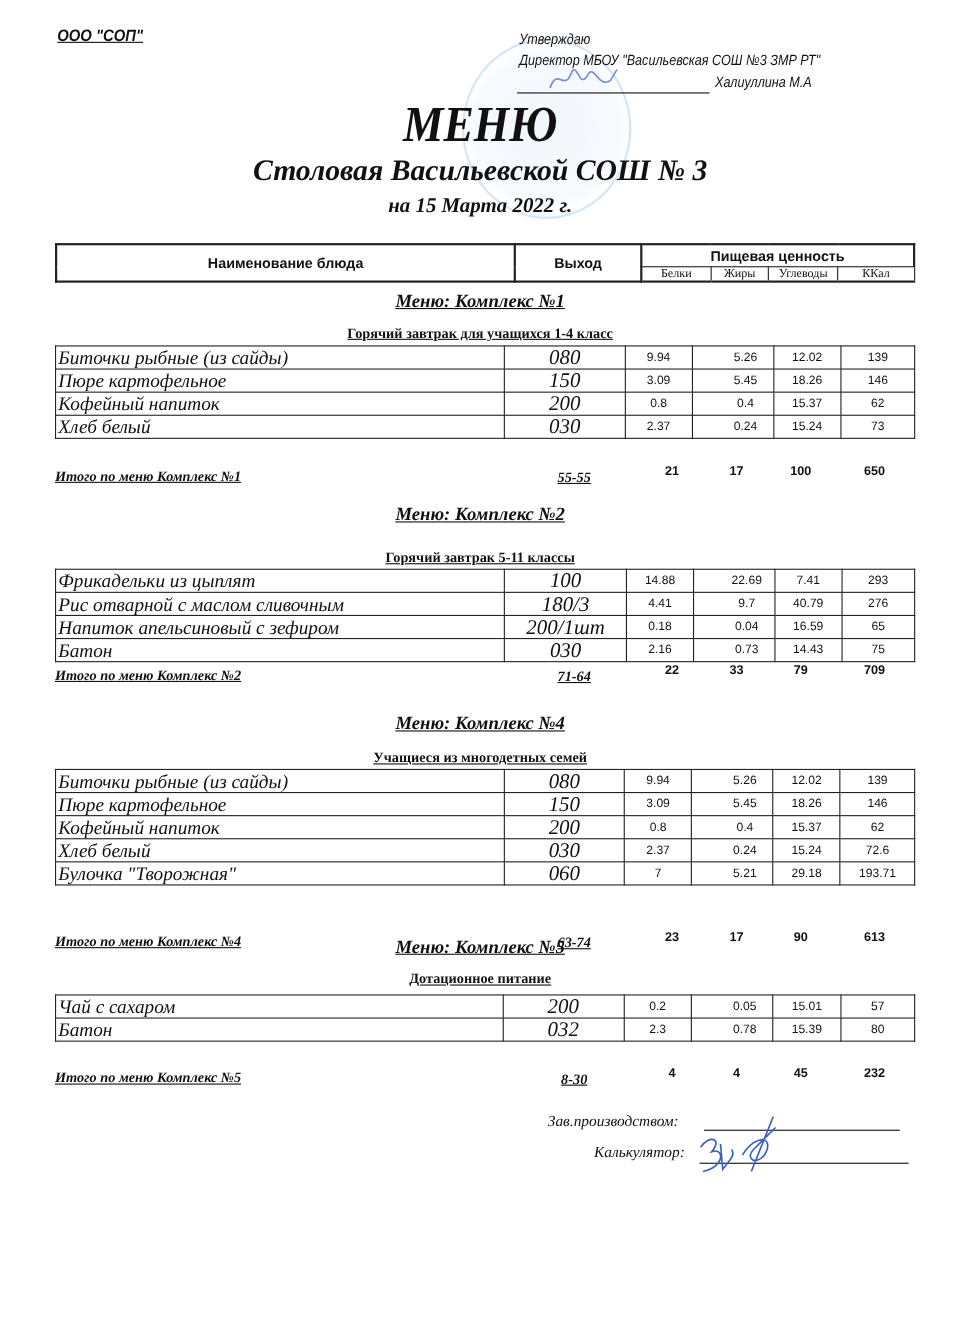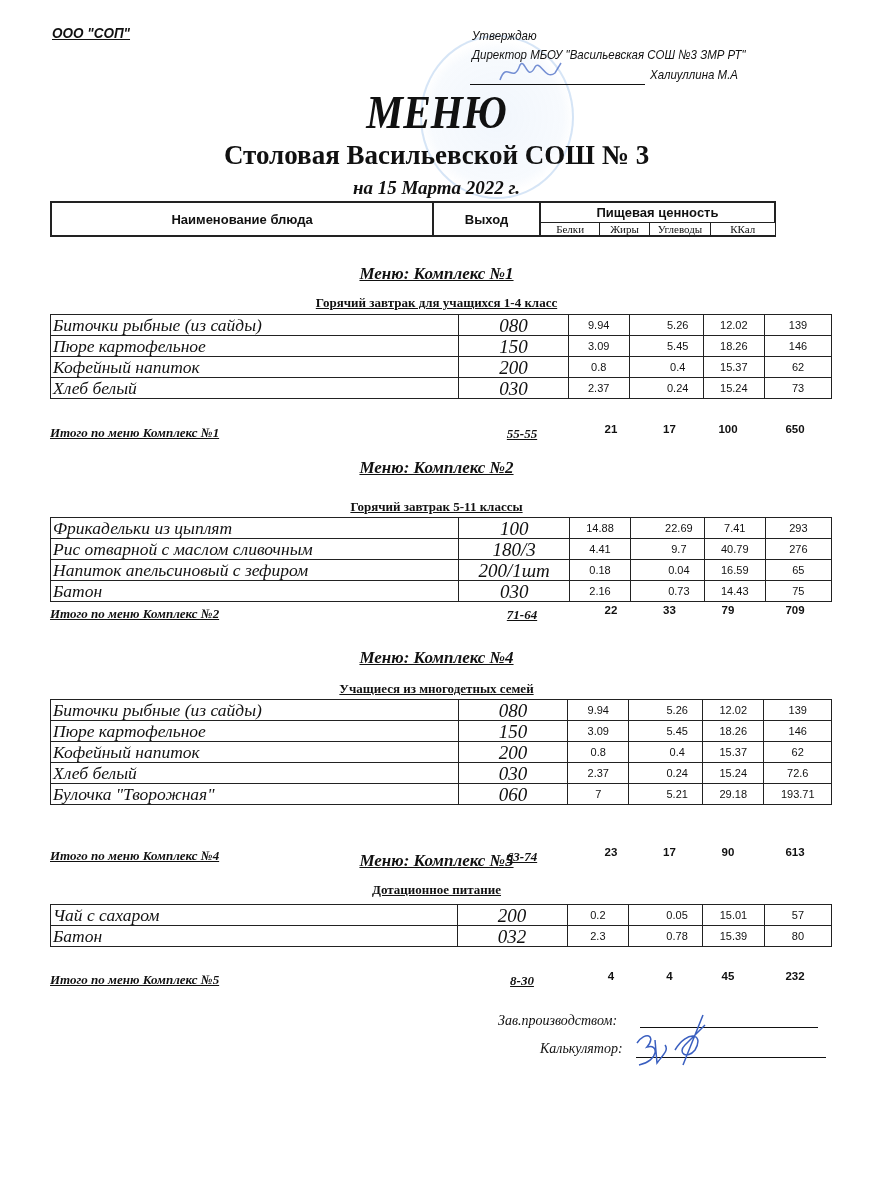--- a/index.html
+++ b/index.html
@@ -3,24 +3,24 @@
 <meta charset="utf-8">
 <style>
   html,body{margin:0;padding:0;background:#fff;}
   body{width:873px;height:1200px;position:relative;overflow:hidden;font-family:"Liberation Serif",serif;color:#111;}
   .abs{position:absolute;}
   .org{left:52px;top:24px;font-size:15px;font-style:italic;font-weight:bold;text-decoration:underline;font-family:"Liberation Sans",sans-serif;transform:scaleX(0.9);transform-origin:left;}
   .approve{left:472px;font-size:13.5px;font-style:italic;font-family:"Liberation Sans",sans-serif;transform:scaleX(0.85);transform-origin:left;white-space:nowrap;}
   .sigline{left:470px;top:84px;width:175px;border-top:1px solid #111;}
   .stamp{left:420px;top:35px;width:150px;height:160px;border-radius:50%;border:2px solid rgba(90,150,220,0.25);background:radial-gradient(circle, rgba(120,170,230,0.10) 0%, rgba(120,170,230,0.06) 60%, rgba(255,255,255,0) 70%);}
   .title{left:0;width:873px;text-align:center;top:86px;font-size:46px;font-style:italic;font-weight:bold;transform:scaleX(0.9);}
-  .subtitle{left:0;width:873px;text-align:center;top:140px;font-size:27px;font-weight:bold;}
+  .subtitle{left:0;width:873px;text-align:center;top:140px;font-size:27px;font-style:italic;font-weight:bold;}
   .date{left:0;width:873px;text-align:center;top:177px;font-size:19px;font-style:italic;font-weight:bold;}
   table{border-collapse:collapse;}
-  .hdr{left:50px;top:201px;width:726px;height:35px;}
+  .hdr{left:50px;top:221px;width:782px;height:35px;}
   .hdr td{border:2px solid #222;font-family:"Liberation Sans",sans-serif;font-weight:bold;font-size:13px;text-align:center;padding:0;}
   .hdr td.sub{font-weight:normal;font-size:11px;border-width:1px 1px 2px 1px;height:12px;font-family:"Liberation Serif",serif;}
   .sec-title{left:0;width:873px;text-align:center;font-size:17px;font-style:italic;font-weight:bold;}
   .sec-title span,.sec-sub span{text-decoration:underline;}
   .sec-sub{left:0;width:873px;text-align:center;font-size:13px;font-weight:bold;}
   .mt{left:50px;width:782px;}
   .mt td{border:1.5px solid #222;padding:0;height:20px;line-height:19px;}
   .mt td.name{width:414px;font-size:17.5px;font-style:italic;padding-left:2px;white-space:nowrap;}
   .mt td.yield{width:112px;font-size:19px;font-style:italic;text-align:center;}
   .mt td.n{font-family:"Liberation Sans",sans-serif;font-size:11px;text-align:center;}

